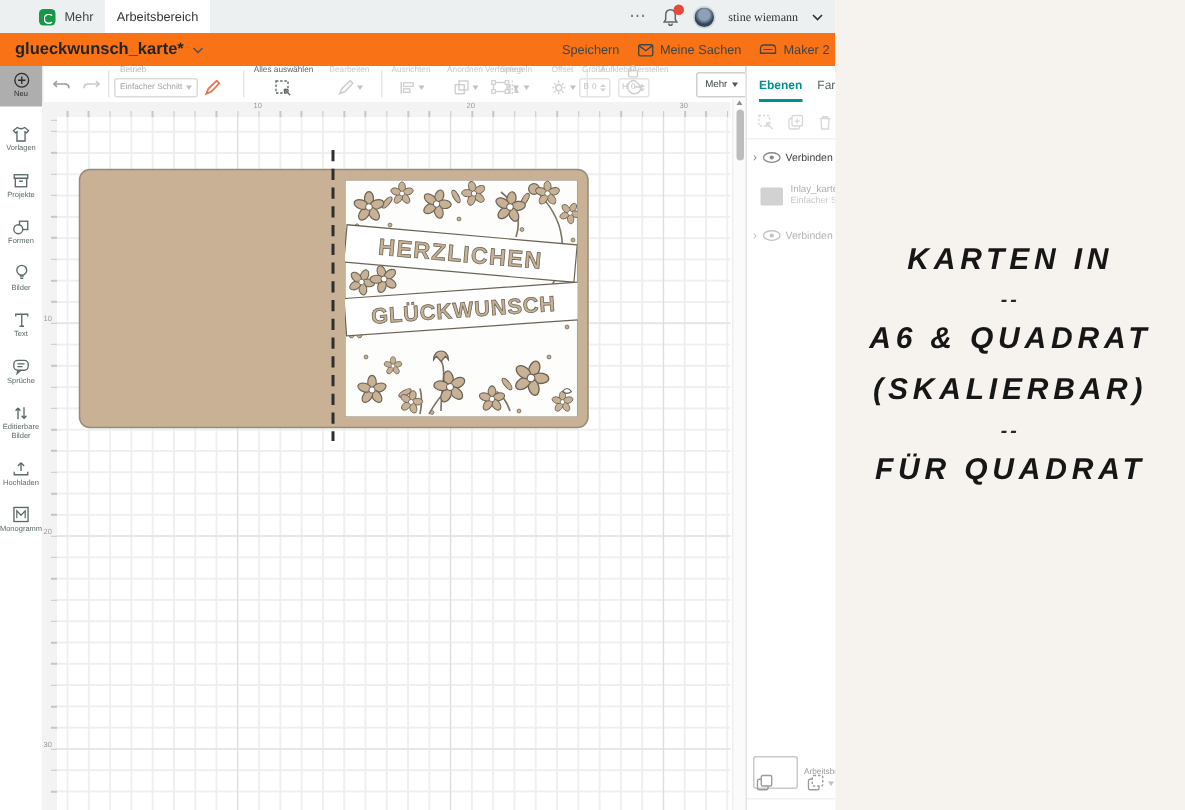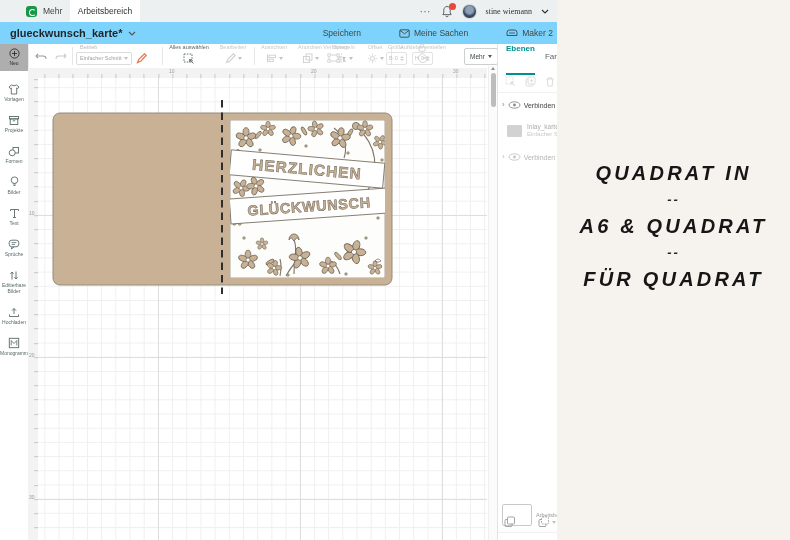--- a/index.html
+++ b/index.html
@@ -16,25 +16,25 @@
   .tab-label{font-size:8.5px;color:#3f4647;}
   .ws-tab{position:absolute;left:70px;top:0;width:70px;height:22px;background:#fff;display:flex;
     align-items:center;justify-content:center;font-size:8.5px;color:#2e3435;}
   .top-right{position:absolute;right:8px;top:0;height:22px;display:flex;align-items:center;gap:9px;}
   .dots{font-size:11px;color:#6f7778;letter-spacing:1px;line-height:1;}
   .bell{position:relative;width:12px;height:13px;}
   .badge{position:absolute;right:-3px;top:-2px;width:7px;height:7px;border-radius:50%;background:#e8473a;}
   .avatar{width:13px;height:13px;border-radius:50%;background:radial-gradient(circle at 50% 38%,#8ea0b5 0 34%,#33455c 60%);border:1px solid #cfd4d4;}
   .user-name{font-size:8px;color:#2e3435;font-family:Liberation Serif, serif;}
   
-  .titlebar{position:absolute;left:0;top:22px;width:557px;height:22px;background:#7dd3fc;border-bottom:4px solid #701a75;}
+  .titlebar{position:absolute;left:0;top:22px;width:557px;height:22px;background:#f97316;border-bottom:4px solid #701a75;}
   .proj{position:absolute;left:10px;top:0;height:22px;display:flex;align-items:center;gap:5px;}
   .proj-name{font-size:11px;font-weight:700;color:#1f2425;}
   .title-right{position:absolute;right:4px;top:0;height:22px;display:flex;align-items:center;gap:12px;}
-  .tr-item{display:flex;align-items:center;gap:4px;font-size:8.5px;color:#3f4647;margin-left:26px;}
+  .tr-item{display:flex;align-items:center;gap:4px;font-size:8.5px;color:#3f4647;}
   
   .toolbar{position:absolute;left:28px;top:44px;width:469px;height:24px;background:#fff;}
   .tsep{position:absolute;top:3px;width:1px;height:18px;background:#e6e6e6;}
   .tg{position:absolute;top:0;height:24px;text-align:center;}
   .tg-label{font-size:5.5px;color:#c7c7c7;line-height:7px;white-space:nowrap;}
   .tg-label.on{color:#5d6566;}
   .tg-ctrl{display:flex;align-items:center;justify-content:center;gap:2px;height:14px;}
   .caret{width:0;height:0;border-left:2.5px solid transparent;border-right:2.5px solid transparent;border-top:3px solid #c2c2c2;}
   .caret.dark{border-top-color:#555;}
   .op-select{display:flex;align-items:center;gap:2px;border:1px solid #dcdcdc;border-radius:2px;
@@ -73,21 +73,21 @@
     background-position:120px 0,0 137px,6.4px 0,0 9.2px;}
   .card-svg{position:absolute;left:10px;top:20px;}
   
   .vscroll{position:absolute;left:488px;top:66px;width:9px;height:474px;background:#fbfbfb;border-left:1px solid #efefef;}
   .vscroll .arr{position:absolute;left:2px;top:1px;width:0;height:0;border-left:2.5px solid transparent;border-right:2.5px solid transparent;border-bottom:3.5px solid #8f8f8f;}
   .vscroll .thumb{position:absolute;left:1.5px;top:7px;width:5px;height:34px;border-radius:3px;background:#bdbdbd;}
   
   .panel{position:absolute;left:497px;top:44px;width:60px;height:496px;background:#fff;border-left:1px solid #e4e4e4;overflow:hidden;}
   .panel-tabs{position:absolute;left:0;top:0;width:60px;height:24px;display:flex;align-items:center;gap:10px;padding-left:8px;white-space:nowrap;}
   .ptab{font-size:8px;color:#5d6566;}
-  .ptab.active{color:#00918f;font-weight:700;border-bottom:2px solid #00918f;padding-bottom:20px;margin-bottom:-7px;}
+  .ptab.active{color:#00918f;font-weight:700;border-bottom:2px solid #00918f;padding-bottom:5px;margin-bottom:-7px;}
   .panel-icons{position:absolute;left:0;top:26px;width:60px;height:22px;display:flex;align-items:center;gap:9px;padding-left:7px;border-bottom:1px solid #f0f0f0;}
   .layer-row{position:absolute;left:0;width:60px;display:flex;align-items:center;gap:3px;padding-left:4px;}
   .chev{font-size:8px;color:#8a8a8a;line-height:1;}
   .muted .chev{color:#bdbdbd;}
   .lrow-label{font-size:7px;color:#3f3f3f;white-space:nowrap;}
   .muted .lrow-label{color:#b5b5b5;}
   .thumb-sq{width:15px;height:12px;background:#d2d2d2;border-radius:1px;flex:0 0 auto;}
   .layer-texts{display:flex;flex-direction:column;line-height:1.25;overflow:hidden;}
   .lt-name{font-size:6.5px;color:#aeaeae;white-space:nowrap;}
   .lt-sub{font-size:6px;color:#c8c8c8;white-space:nowrap;}
@@ -639,21 +639,22 @@
             </svg>
             <span class="caret"></span>
           </span>
         </div>
       </div>
     </div>
   </div>
 
   <div class="promo">
     <div class="promo-text">
-      <div class="pline">QUADRAT IN</div>
+      <div class="pline">KARTEN IN</div>
       <div class="pline dash">--</div>
       <div class="pline">A6 &amp; QUADRAT</div>
+      <div class="pline">(SKALIERBAR)</div>
       <div class="pline dash">--</div>
       <div class="pline">FÜR QUADRAT</div>
     </div>
   </div>
 
 </div>
 
 </body></html>

